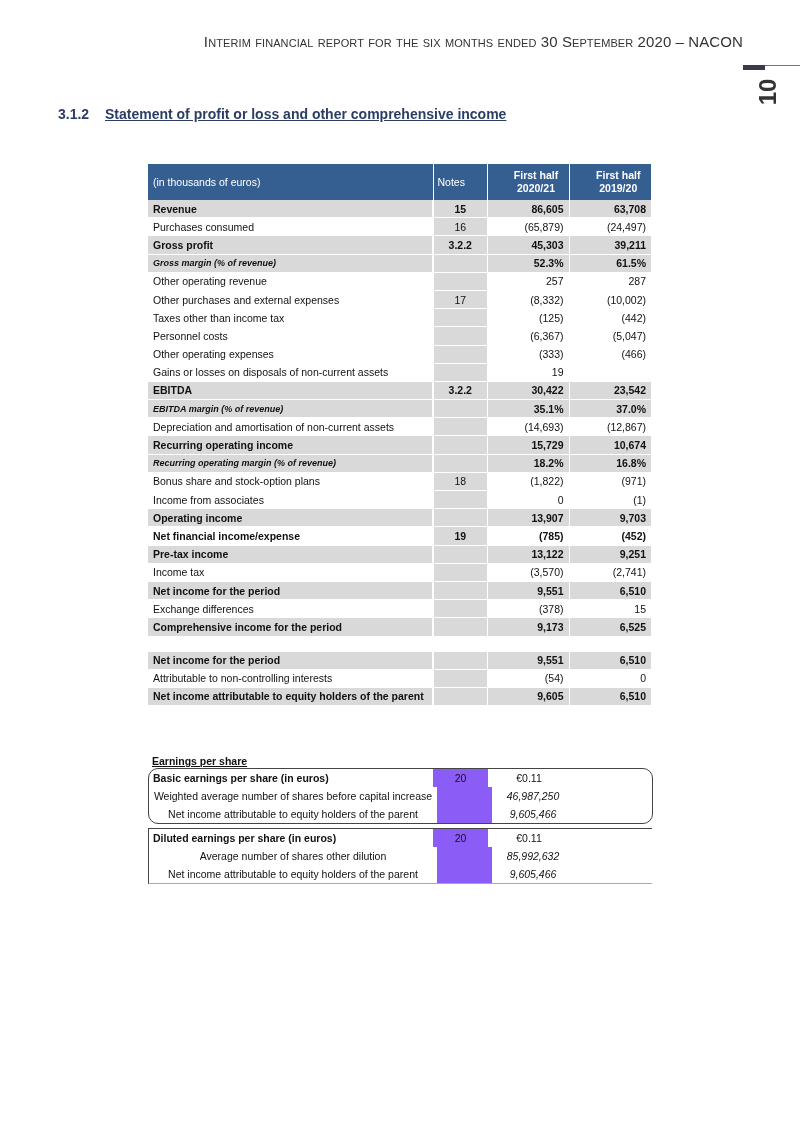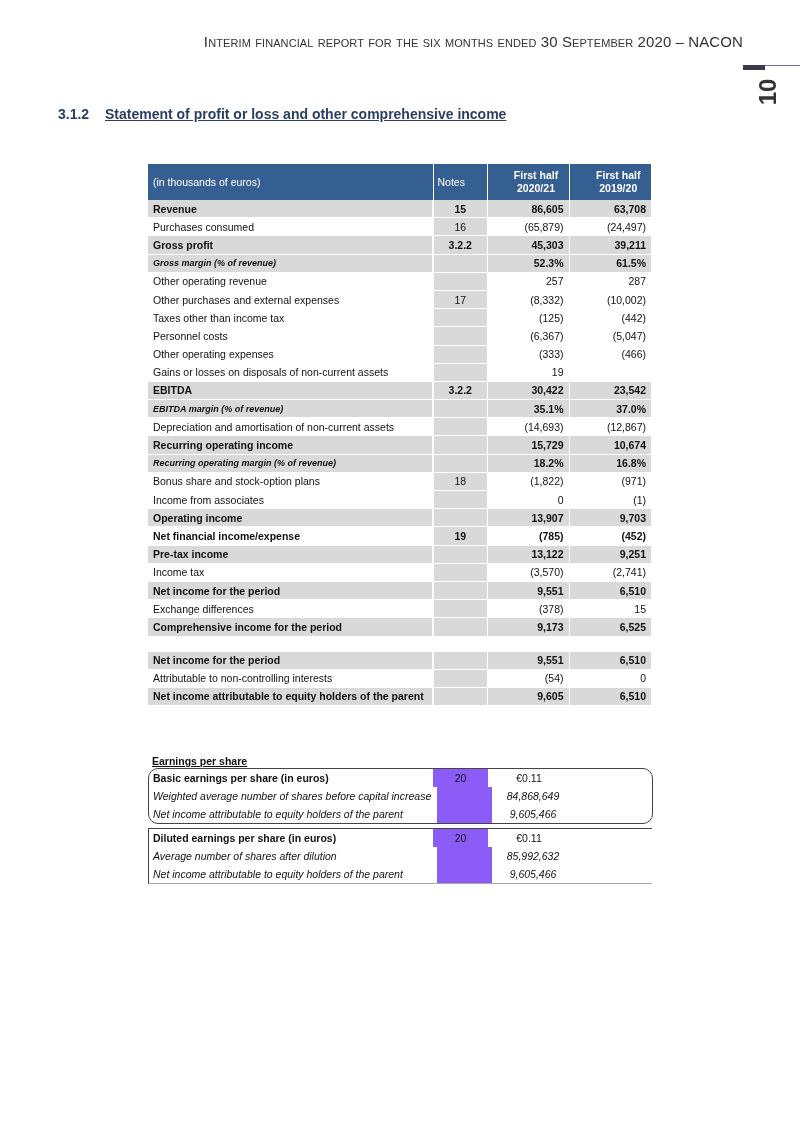--- a/index.html
+++ b/index.html
@@ -28,21 +28,21 @@
   tr.bold td { font-weight: bold; margin-top: 36px; }
   tr.italic td.label { font-style: italic; font-size: 9px; font-weight: bold; }
   tr.spacer td { height: 14px; background: #fff !important; }
 
   .eps-title { position: absolute; top: 755px; left: 152px; font-size: 10.5px; font-weight: bold; text-decoration: underline; }
   .eps-box { position: absolute; left: 148px; width: 503px; border: 1px solid #444; font-size: 10.5px; }
   .eps-box.basic { top: 768px; border-radius: 10px; }
   .eps-box.diluted { top: 828px; border-right: none; border-bottom-color: #aaa; border-left-color: #444; }
   .eps-row { display: flex; height: 18px; align-items: center; }
   .eps-row .l { width: 280px; padding-left: 4px; }
-  .eps-row .l.it { text-align: left; font-style: italic; padding-right: 4px; }
+  .eps-row .l.it { text-align: center; padding-right: 4px; }
   .eps-row .n { width: 55px; height: 100%; background: #8b5cf6; text-align: center; display: flex; align-items: center; justify-content: center; }
   .eps-row .v { width: 82px; text-align: center; }
   .eps-row .v.it { font-style: italic; }
   .eps-row.head .l { font-weight: bold; }
 </style>
 </head>
 <body>
 
 <div class="header-title">Interim financial report for the six months ended 30 September 2020 – NACON</div>
 <div class="page-tab-bar"></div>
@@ -250,37 +250,37 @@
 
 <div class="eps-box basic">
   <div class="eps-row head">
     <div class="l">Basic earnings per share (in euros)</div>
     <div class="n">20</div>
     <div class="v">€0.11</div>
   </div>
   <div class="eps-row">
     <div class="l it">Weighted average number of shares before capital increase</div>
     <div class="n"></div>
-    <div class="v it">84,868,649</div>
+    <div class="v it">46,987,250</div>
   </div>
   <div class="eps-row">
     <div class="l it">Net income attributable to equity holders of the parent</div>
     <div class="n"></div>
     <div class="v it">9,605,466</div>
   </div>
 </div>
 
 <div class="eps-box diluted">
   <div class="eps-row head">
     <div class="l">Diluted earnings per share (in euros)</div>
     <div class="n">20</div>
     <div class="v">€0.11</div>
   </div>
   <div class="eps-row">
-    <div class="l it">Average number of shares after dilution</div>
+    <div class="l it">Average number of shares other dilution</div>
     <div class="n"></div>
     <div class="v it">85,992,632</div>
   </div>
   <div class="eps-row">
     <div class="l it">Net income attributable to equity holders of the parent</div>
     <div class="n"></div>
     <div class="v it">9,605,466</div>
   </div>
 </div>
 

